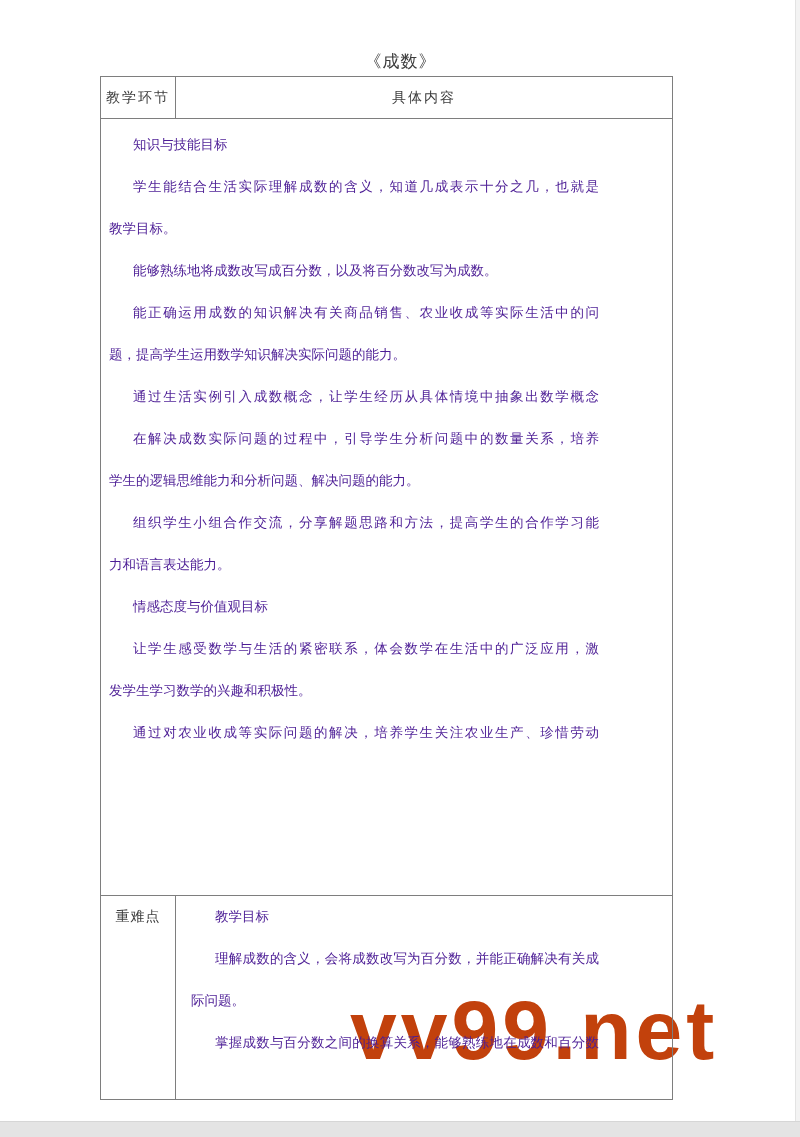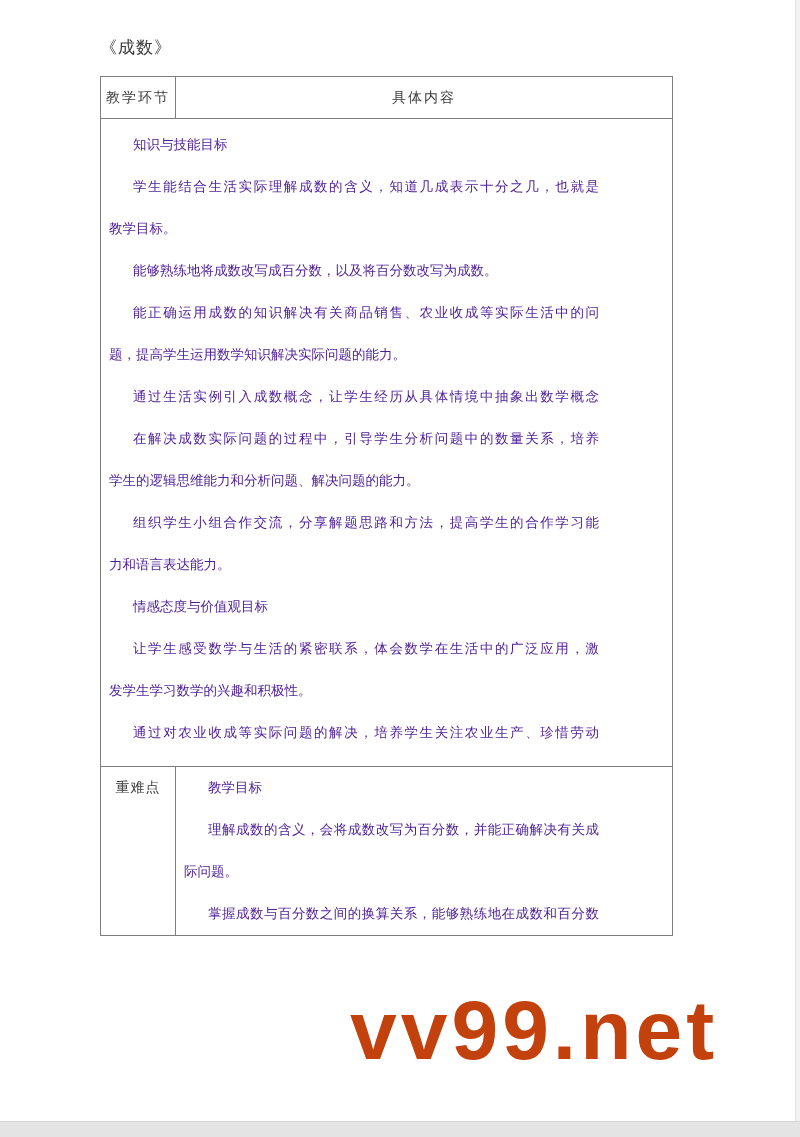--- a/index.html
+++ b/index.html
@@ -28,47 +28,48 @@
     letter-spacing: 4px;
     color: #c2410c;
     white-space: nowrap;
     user-select: none;
   }
   .doc-title {
     position: absolute;
     left: 100px;
     top: 36px;
     width: 573px;
-    margin: 0;
+    margin: 14px;
     z-index: 1;
+    text-align: center;
     font-size: 17px;
     font-weight: 400;
     letter-spacing: 1px;
     color: #3c3c3c;
   }
   .lesson-table {
     position: absolute;
     left: 100px;
     top: 76px;
     width: 573px;
-    height: 860px;
+    height: 1024px;
     z-index: 1;
     box-sizing: border-box;
     border: 1px solid #7e7e7e;
     display: flex;
     flex-direction: column;
     background: transparent;
     color: #3c3c3c;
   }
   .trow {
     display: flex;
     box-sizing: border-box;
     border-bottom: 1px solid #7e7e7e;
   }
-  .trow.last { border-bottom: none; flex: 1; }
+  .trow.last { border-bottom: none; flex: 1; gap: 7px; }
   .thead { height: 42px; }
   .row-goals { height: 777px; }
   .cell { box-sizing: border-box; }
   .label-col {
     width: 75px;
     flex: 0 0 75px;
     border-right: 1px solid #7e7e7e;
     text-align: center;
   }
   .content-col { flex: 1; min-width: 0; }

